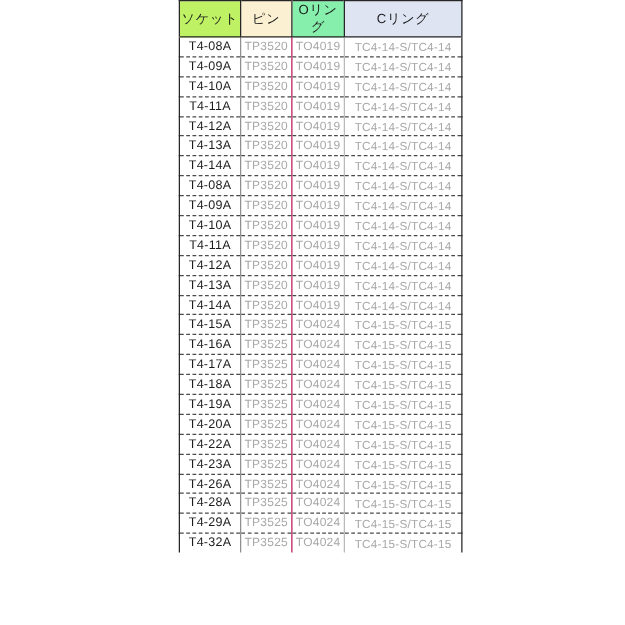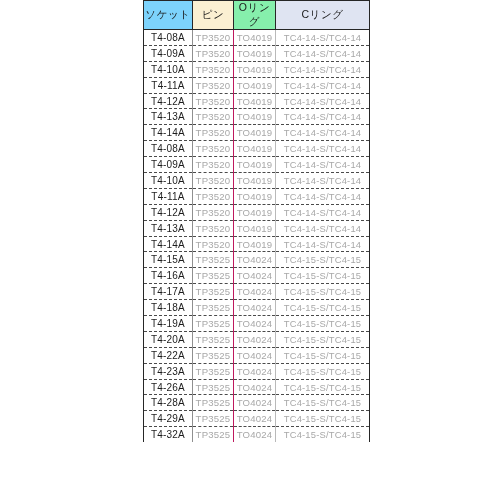--- a/index.html
+++ b/index.html
@@ -40,21 +40,21 @@
     height: 19px;
     padding: 0;
     font-size: 10.5px;
     font-weight: normal;
     color: #1a1a1a;
     text-align: center;
     vertical-align: middle;
     border-bottom: 1.4px solid #262626;
     letter-spacing: 0.6px;
   }
-  th.h-socket { background: #7dd3fc; border-right: 1.2px solid #262626; }
+  th.h-socket { background: #bef264; border-right: 1.2px solid #262626; }
   th.h-pin    { background: #fbf0d2; border-right: 1.2px solid #262626; }
   th.h-oring  { background: #86efac; border-right: 1.2px solid #262626; }
   th.h-cring  { background: #dfe4f2; text-align: center; }
 
   tbody td {
     height: 14.9px;
     padding: 0 2px;
     font-size: 9.6px;
     text-align: center;
     vertical-align: middle;

